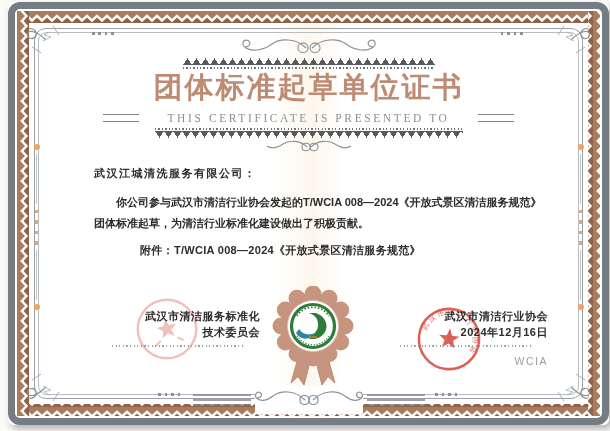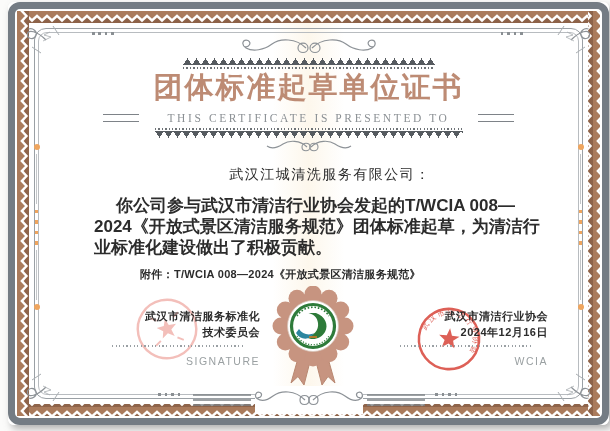--- a/index.html
+++ b/index.html
@@ -47,22 +47,22 @@
     font-size:29px;font-weight:bold;color:#bd8b74;letter-spacing:2px;
   }
   .subtitle-row{position:absolute;left:0;right:0;top:110px;display:flex;justify-content:center;align-items:center;gap:28px;}
   .dline{width:36px;height:6px;border-top:1.6px solid #7e8388;border-bottom:1.6px solid #7e8388;}
   .subtitle{
     font-family:"Liberation Serif","DejaVu Serif",serif;
     font-size:11.5px;color:#8b9094;letter-spacing:2.6px;white-space:nowrap;
   }
   .flourish{position:absolute;left:50%;transform:translateX(-50%);}
   .text-block{position:absolute;left:86px;top:164px;width:472px;color:#2c2c2c;}
-  .recipient{font-size:14px;font-weight:normal;letter-spacing:1.5px;text-align:center;}
-  .body-par{margin-top:11px;font-size:17px;font-weight:600;line-height:21px;text-indent:22px;width:458px;}
+  .recipient{font-size:11px;font-weight:bold;letter-spacing:1.5px;}
+  .body-par{margin-top:11px;font-size:11px;font-weight:600;line-height:21px;text-indent:22px;width:458px;}
   .issue{font-size:11px;font-weight:600;line-height:21px;margin-left:22px;}
   .attachment{font-size:11px;font-weight:600;margin-left:22px;margin-top:9px;letter-spacing:.3px;padding-left:24px;}
   .sig-block,.date-block{position:absolute;top:306px;width:164px;text-align:right;color:#2c2c2c;}
   .sig-block{left:88px;}
   .date-block{left:376px;}
   .org-line{font-size:11px;font-weight:bold;line-height:16px;letter-spacing:.5px;}
   .dotline{width:132px;height:2px;margin:5px auto 0;
     background:repeating-linear-gradient(90deg,#9aa0a4 0 1.3px,transparent 1.3px 3.6px);}
   .block-label{margin-top:8px;font-size:10.5px;color:#9aa0a2;letter-spacing:1.5px;}
   .seal{position:absolute;}
@@ -188,21 +188,20 @@
   <svg class="seal seal-left" width="66" height="66" viewBox="0 0 70 70">
     <circle cx="35" cy="35" r="31" fill="none" stroke="#e0584c" stroke-width="2.6"></circle>
     <polygon points="35,24 37.7,31.3 45.5,31.6 39.4,36.4 41.5,43.9 35,39.6 28.5,43.9 30.6,36.4 24.5,31.6 32.3,31.3" fill="#e0584c"></polygon>
     <path d="M20,20 l6,4 M50,20 l-6,4 M20,50 l6,-4 M50,50 l-6,-4" stroke="#e0584c" stroke-width="2"></path>
   </svg>
 
   <div class="sig-block">
     <div class="org-line">武汉市清洁服务标准化</div>
     <div class="org-line">技术委员会</div>
     <div class="dotline"></div>
-    <div class="block-label">SIGNATURE</div>
   </div>
 
   <svg class="seal seal-right" width="68" height="68" viewBox="0 0 70 70">
     <defs>
       <path id="sealArc" d="M35,35 m-25,0 a25,25 0 1,1 50,0 a25,25 0 1,1 -50,0"></path>
     </defs>
     <circle cx="35" cy="35" r="31" fill="none" stroke="#d8453a" stroke-width="2.6"></circle>
     <polygon points="35,24 37.7,31.3 45.5,31.6 39.4,36.4 41.5,43.9 35,39.6 28.5,43.9 30.6,36.4 24.5,31.6 32.3,31.3" fill="#d8453a"></polygon>
     <text font-size="7.5" fill="#d8453a" letter-spacing="2">
       <textPath href="#sealArc" startOffset="6">武汉市清洁行业协会</textPath>

